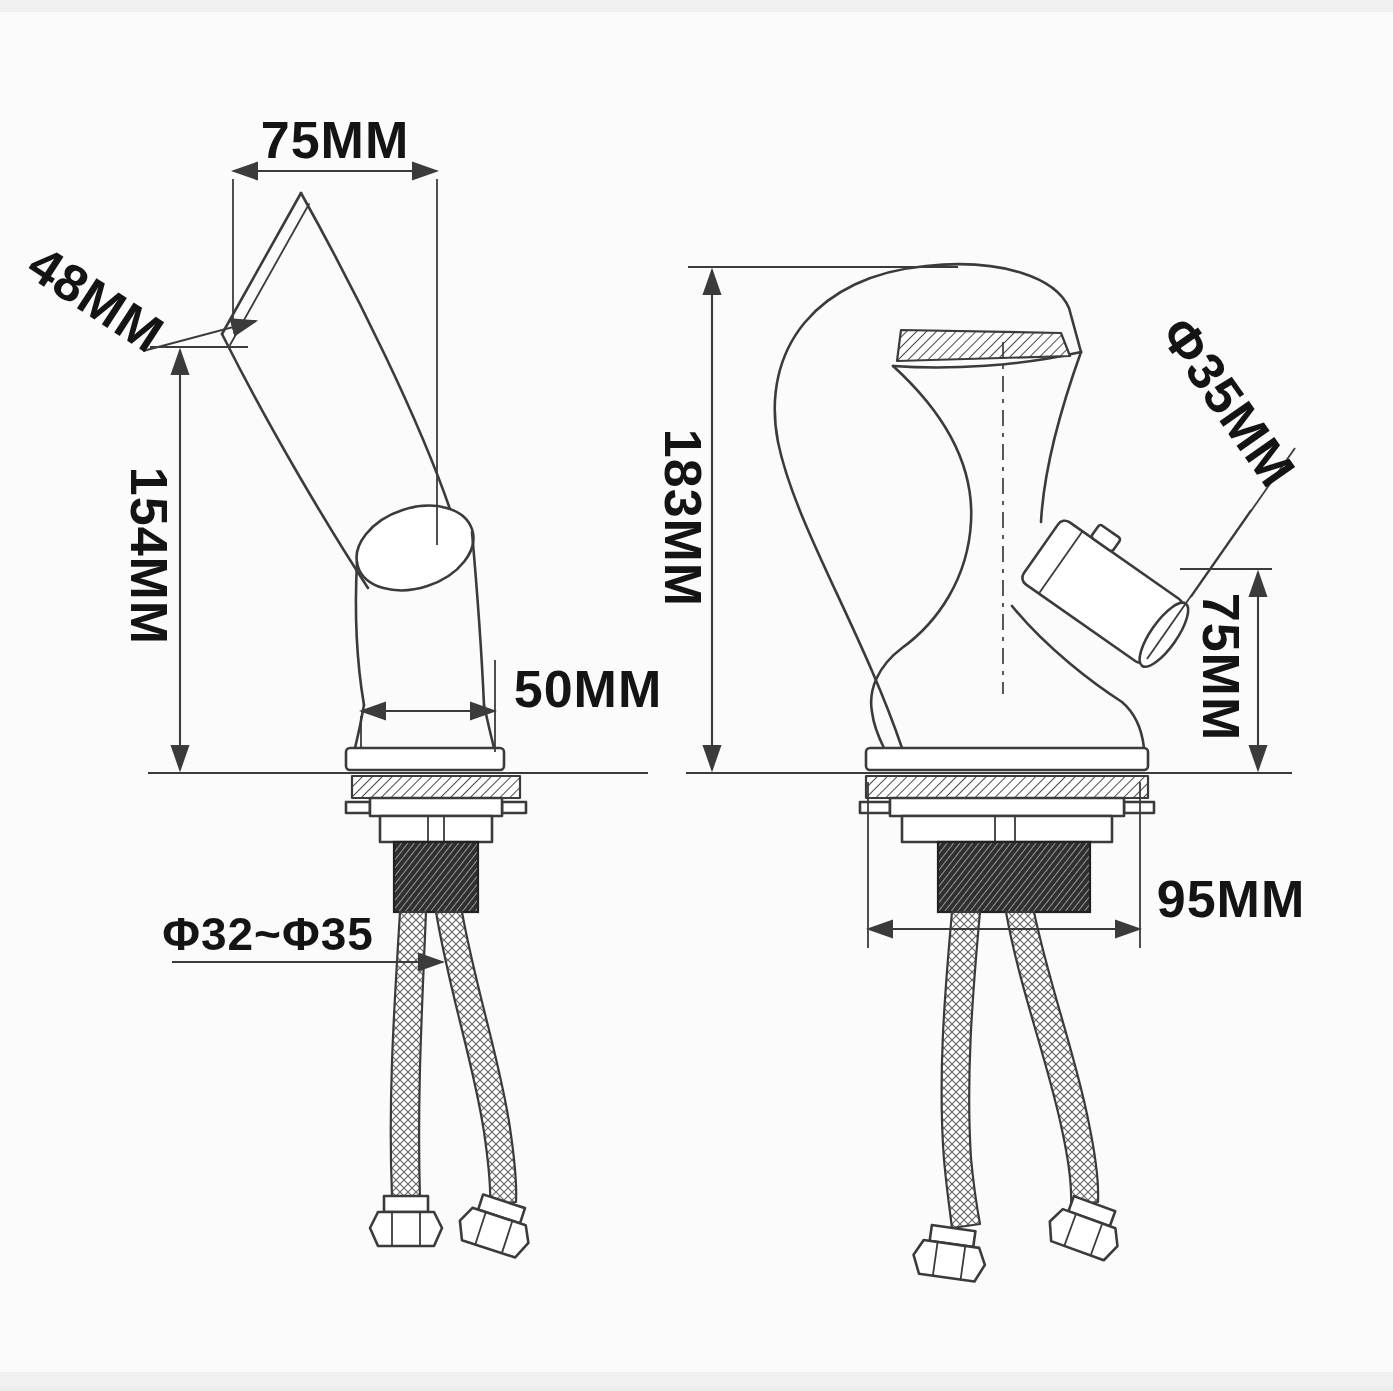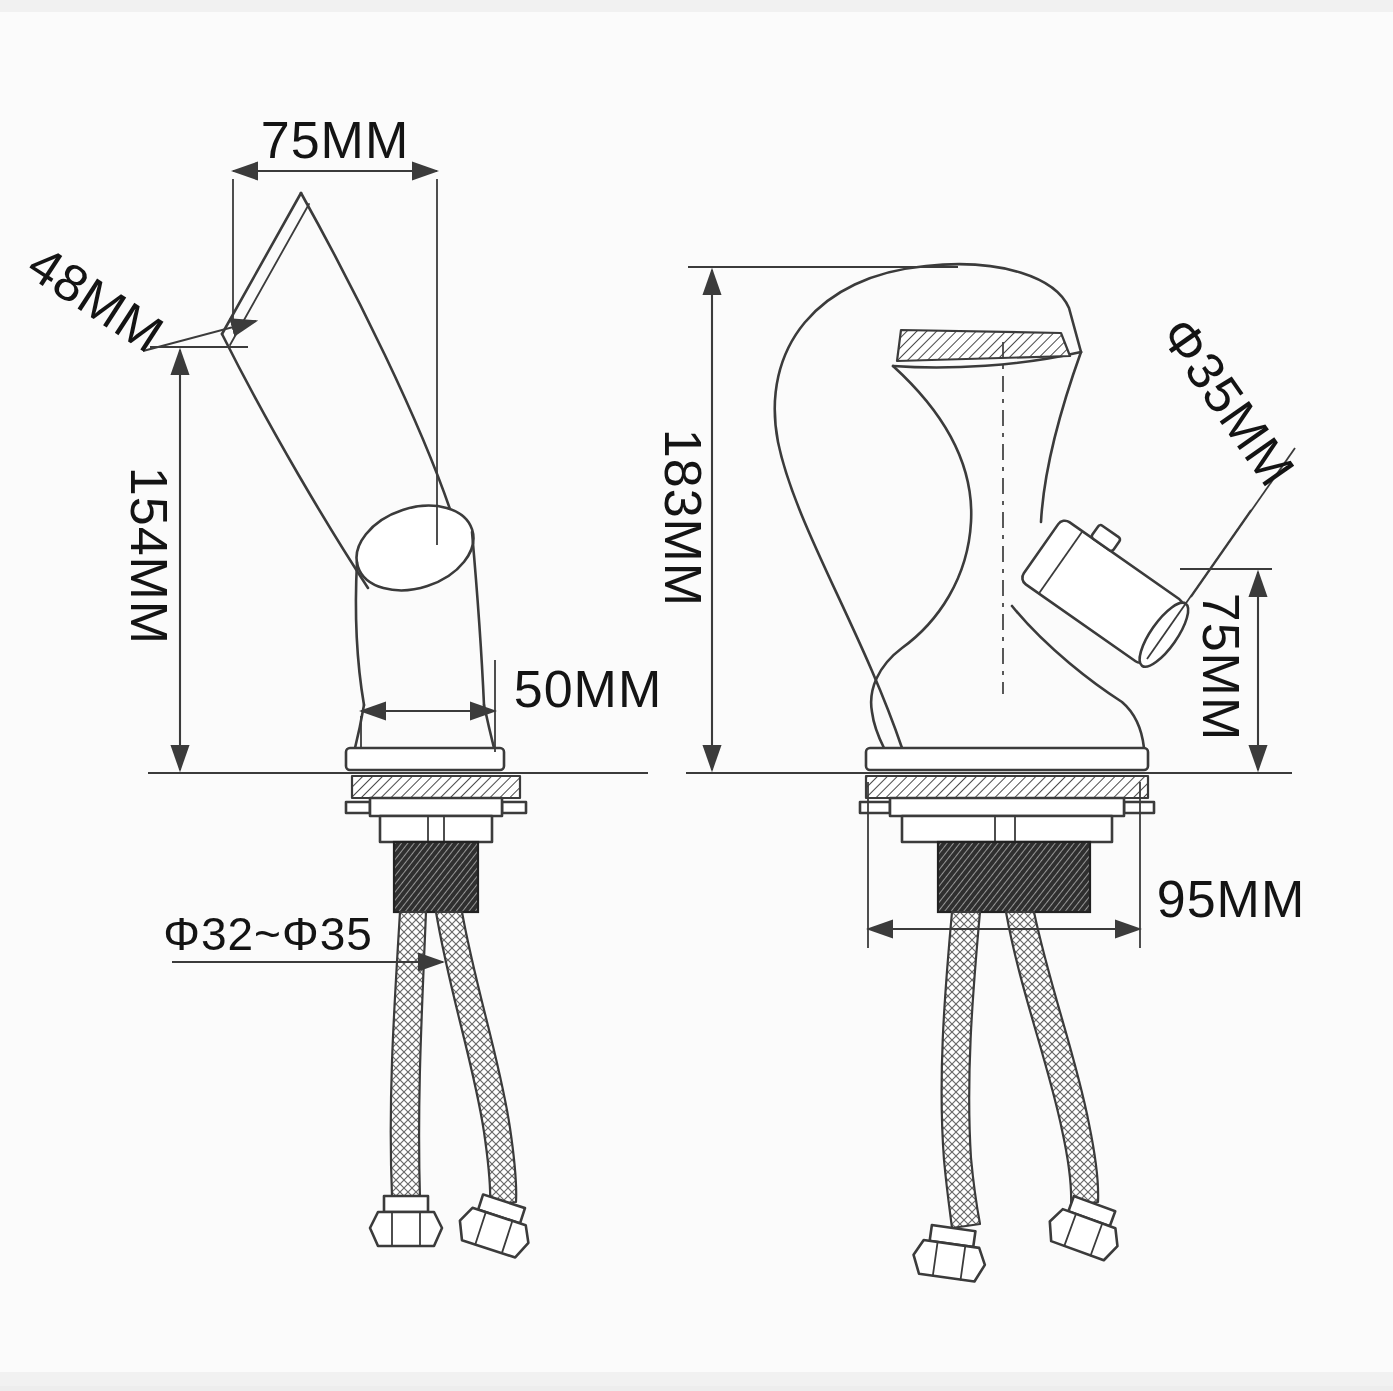--- a/index.html
+++ b/index.html
@@ -7,20 +7,21 @@
     --stroke:#3b3b3b;
     --text:#141414;
   }
   html,body{margin:0;padding:0;background:#ededed;}
   .canvas{
     position:relative;
     width:1393px;height:1386px;
     background:var(--bg);
     overflow:hidden;
     font-family:"Liberation Sans",sans-serif;
+    font-weight:bold;
   }
   .edge-strip{position:absolute;left:0;width:1393px;background:#f1f1f1;}
   .edge-top{top:0;height:12px;}
   .edge-bottom{bottom:0;height:14px;}
   svg{position:absolute;left:0;top:0;}
   .outline{fill:none;stroke:var(--stroke);stroke-width:2.6;stroke-linecap:round;stroke-linejoin:round;}
   .outline-white{fill:#ffffff;stroke:var(--stroke);stroke-width:2.6;stroke-linejoin:round;}
   .hatched{fill:url(#hatch);stroke:var(--stroke);stroke-width:2.2;stroke-linejoin:round;}
   .braided{fill:url(#braid);stroke:var(--stroke);stroke-width:2.2;stroke-linejoin:round;}
   .threaded{fill:url(#thread);stroke:#222;stroke-width:2.2;}

